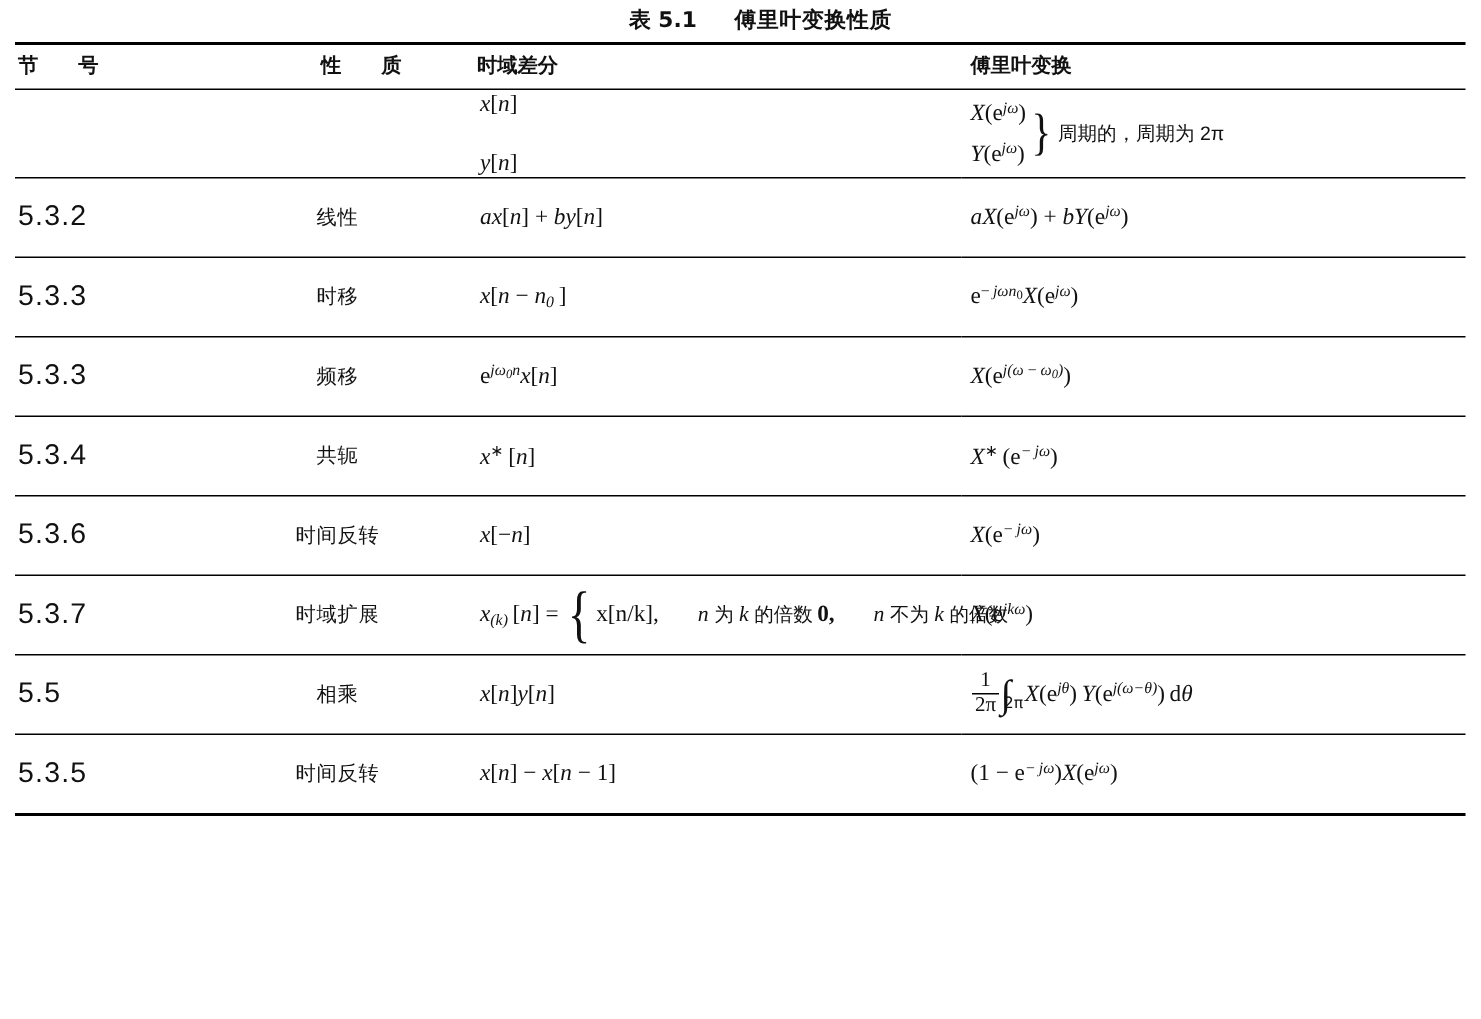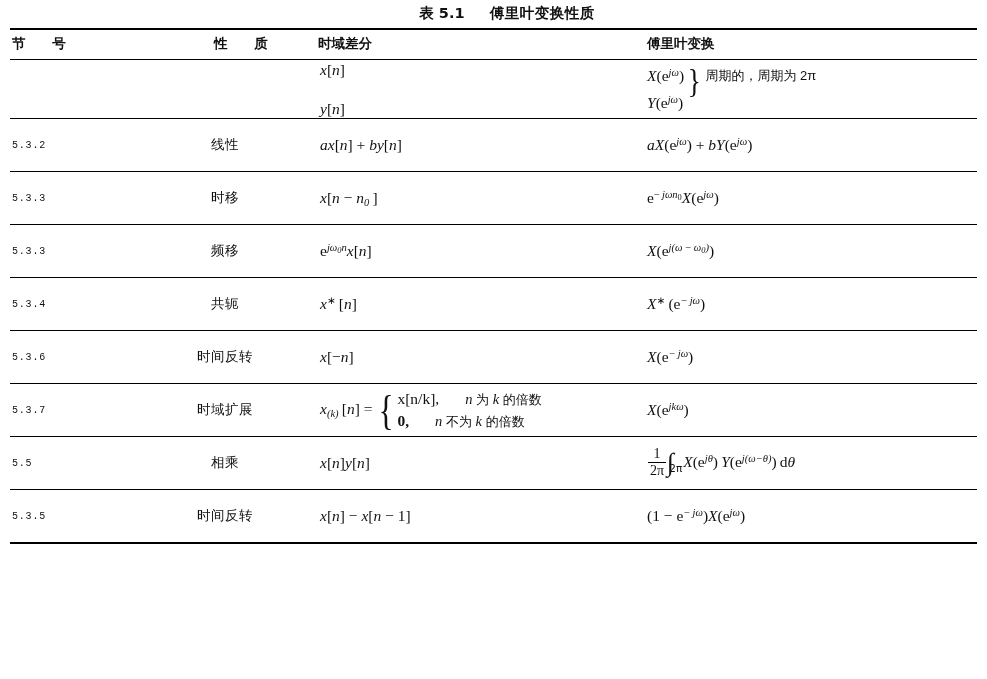--- a/index.html
+++ b/index.html
@@ -82,22 +82,22 @@
     height: 52px;
   }
   tbody tr.first-row td {
     height: 58px;
     border-bottom: 1.1px solid #000;
   }
   tbody tr:last-child td {
     border-bottom: none;
   }
   td.sec-col {
-    font-family: Liberation Mono, monospace;
-    font-size: 10px;
+    font-family: Liberation Sans, sans-serif;
+    font-size: 19px;
     letter-spacing: 0.8px;
     padding-left: 2px;
   }
   td.prop-col {
     font-family: "DejaVu Sans", sans-serif;
     font-size: 13.5px;
     text-align: center;
     padding-right: 22px;
     letter-spacing: 0.5px;
   }
@@ -130,20 +130,21 @@
 
   
   .stack {
     display: flex;
     flex-direction: column;
     justify-content: center;
     gap: 21px;
   }
   .brace-wrap {
     display: flex;
+    align-items: center;
   }
   .brace-col {
     display: flex;
     flex-direction: column;
     gap: 9px;
   }
   .brace-glyph {
     font-size: 34px;
     line-height: 0.8;
     font-family: "Liberation Serif", serif;
@@ -162,21 +163,20 @@
     vertical-align: middle;
   }
   .cases .bigbrace {
     font-size: 42px;
     line-height: 0.72;
     transform: scaleX(0.75);
     margin-right: 1px;
   }
   .cases .rows {
     display: inline-flex;
-    flex-direction: column;
     gap: 3px;
   }
   .cases .rows .r {
     display: flex;
     align-items: baseline;
   }
   .cases .cond {
     padding-left: 26px;
     font-size: 14.5px;
   }

